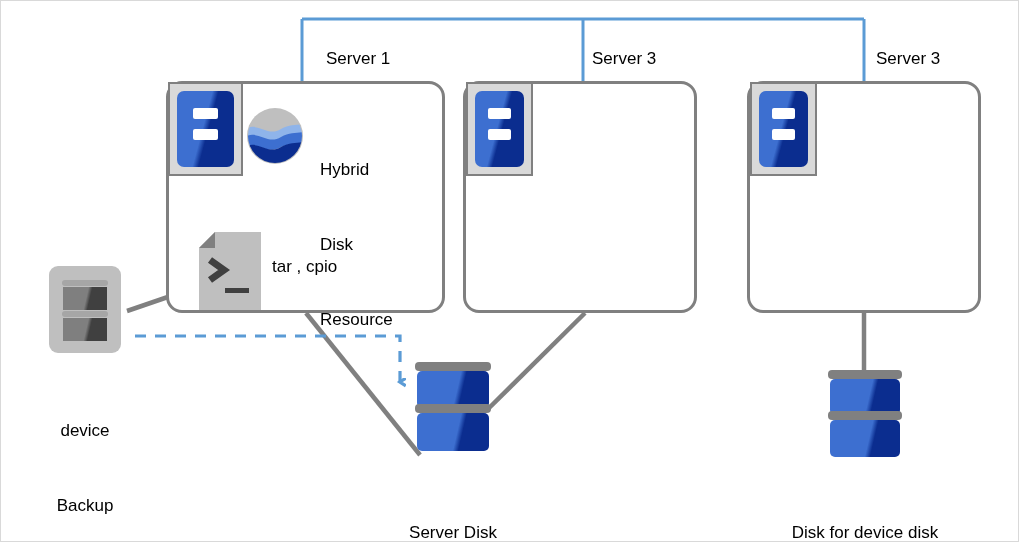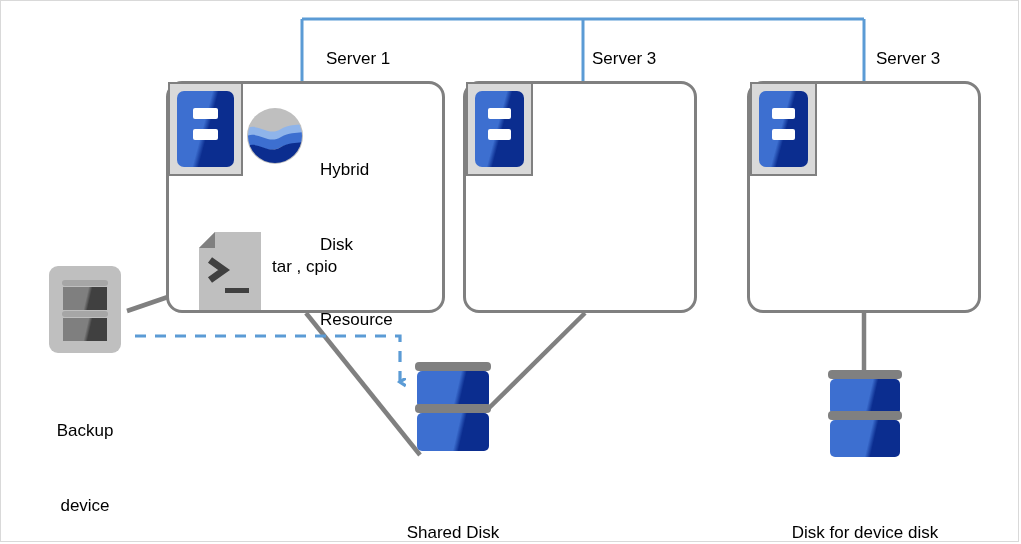--- a/index.html
+++ b/index.html
@@ -113,32 +113,32 @@
   </div>
   <div class="lbl" style="left:876px;top:46px;text-align:center;">Server 3</div>
 
   <div class="bkdev" style="left:49px;top:266px;width:72px;height:87px;">
     <div class="cap" style="left:13px;top:14px;width:46px;"></div>
     <div class="blk" style="left:14px;top:21px;width:44px;height:23px;"></div>
     <div class="cap" style="left:13px;top:45px;width:46px;"></div>
     <div class="blk" style="left:14px;top:52px;width:44px;height:23px;"></div>
   </div>
   <div class="lbl ctr" style="left:10px;top:368px;width:150px;">
+    <div>device</div>
     <div>Backup</div>
-    <div>device</div>
   </div>
 
   <div class="disk" style="left:415px;top:362px;width:76px;height:90px;">
     <div class="cap" style="top:0px;"></div>
     <div class="blk" style="top:9px;height:37px;"></div>
     <div class="cap" style="top:42px;"></div>
     <div class="blk" style="top:51px;height:38px;"></div>
   </div>
   <div class="lbl ctr" style="left:303px;top:470px;width:300px;">
-    <div>Shared Disk</div>
+    <div>Server Disk</div>
     
   </div>
 
   <div class="disk" style="left:828px;top:370px;width:74px;height:88px;">
     <div class="cap" style="top:0px;"></div>
     <div class="blk" style="top:9px;height:36px;"></div>
     <div class="cap" style="top:41px;"></div>
     <div class="blk" style="top:50px;height:37px;"></div>
   </div>
   <div class="lbl ctr" style="left:715px;top:470px;width:300px;">

